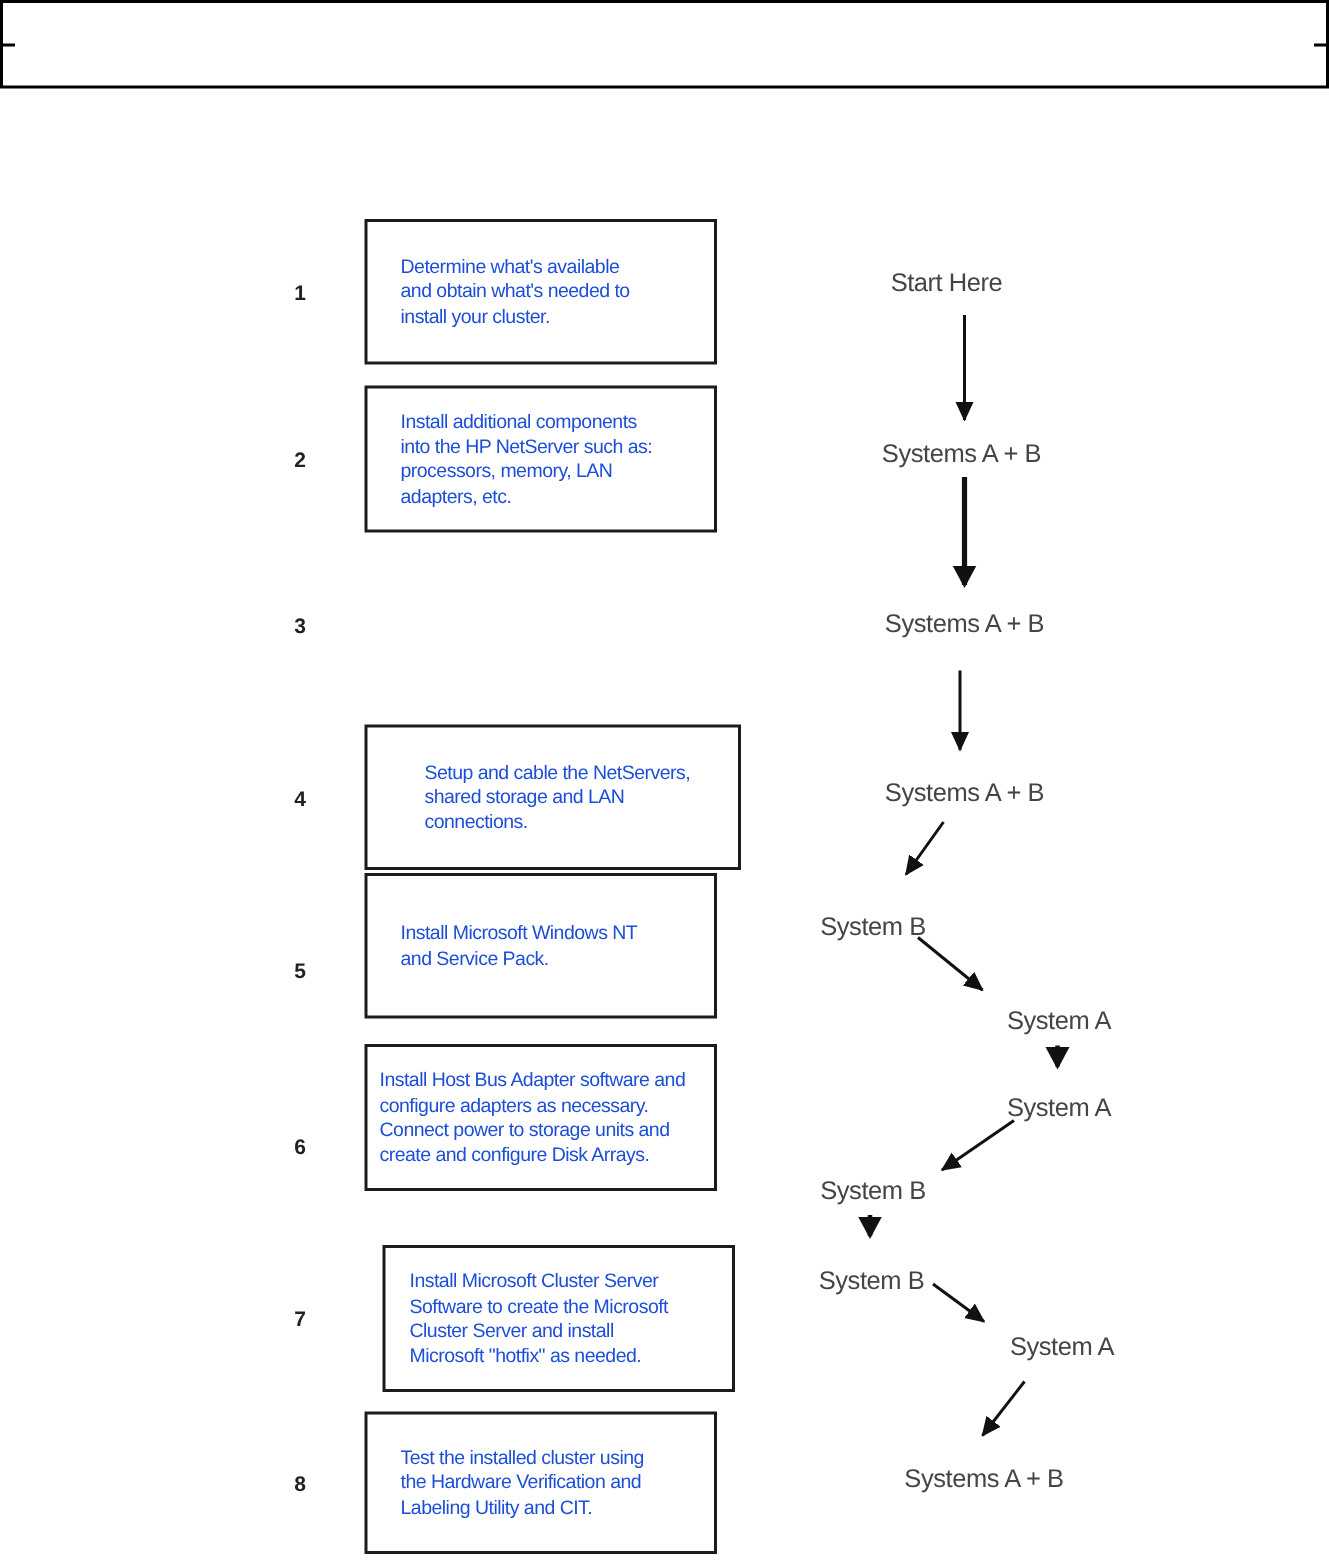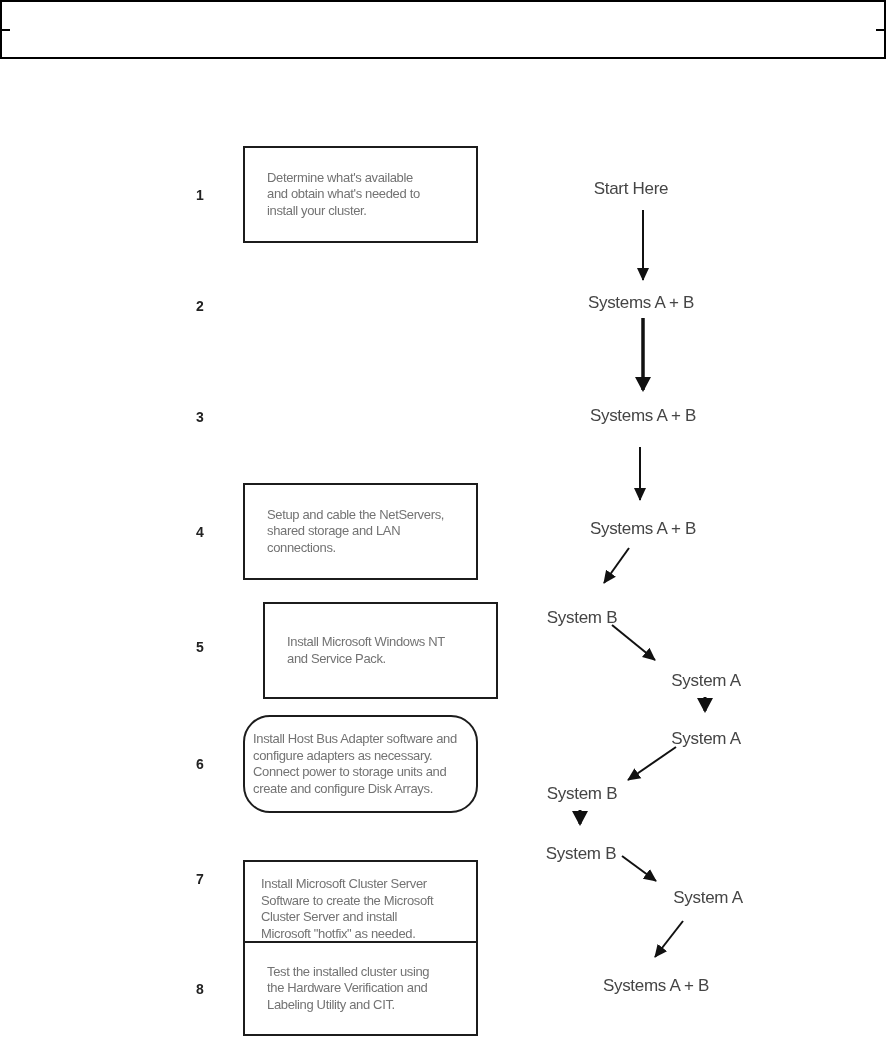--- a/index.html
+++ b/index.html
@@ -31,21 +31,21 @@
   .step-box{
     position:absolute;left:243px;width:231px;
     border:2px solid #1c1c1c;
     display:flex;align-items:center;
     background:#fff;
   }
   .step-text{
     white-space:pre-line;
     font-size:13px;line-height:16.5px;
     letter-spacing:-0.35px;
-    color:#737373;
+    color:#1d4ed8;
     padding-left:22px;padding-right:4px;
   }
   .step-box.tight .step-text{padding-left:8px;}
   .step-box.p16 .step-text{padding-left:16px;}
 
   
   .flow-label{
     position:absolute;width:150px;height:18px;
     text-align:center;
     font-size:17px;letter-spacing:-0.3px;
@@ -70,36 +70,42 @@
   <div class="step-num" style="top:639px;">5</div>
   <div class="step-num" style="top:756px;">6</div>
   <div class="step-num" style="top:871px;">7</div>
   <div class="step-num" style="top:981px;">8</div>
 
   <div class="step-box" style="top:146px;height:93px;">
     <div class="step-text">Determine what's available
 and obtain what's needed to
 install your cluster.</div>
   </div>
-  <div class="step-box" style="top:483px;height:93px;">
+  <div class="step-box" style="top:257px;height:94px;">
+    <div class="step-text">Install additional components
+into the HP NetServer such as:
+processors, memory, LAN
+adapters, etc.</div>
+  </div>
+  <div class="step-box" style="top:483px;height:93px;padding-left:16px;">
     <div class="step-text">Setup and cable the NetServers,
 shared storage and LAN
 connections.</div>
   </div>
-  <div class="step-box" style="top:602px;height:93px;margin-left:20px;">
+  <div class="step-box" style="top:582px;height:93px;">
     <div class="step-text">Install Microsoft Windows NT
 and Service Pack.</div>
   </div>
-  <div class="step-box tight" style="top:715px;height:94px;border-radius:27px;">
+  <div class="step-box tight" style="top:696px;height:94px;">
     <div class="step-text">Install Host Bus Adapter software and
 configure adapters as necessary.
 Connect power to storage units and
 create and configure Disk Arrays.</div>
   </div>
-  <div class="step-box p16" style="top:860px;height:94px;">
+  <div class="step-box p16" style="top:830px;height:94px;margin-left:12px;">
     <div class="step-text">Install Microsoft Cluster Server
 Software to create the Microsoft
 Cluster Server and install
 Microsoft "hotfix" as needed.</div>
   </div>
   <div class="step-box" style="top:941px;height:91px;align-items:center;">
     <div class="step-text">Test the installed cluster using
 the Hardware Verification and
 Labeling Utility and CIT.</div>
   </div>

